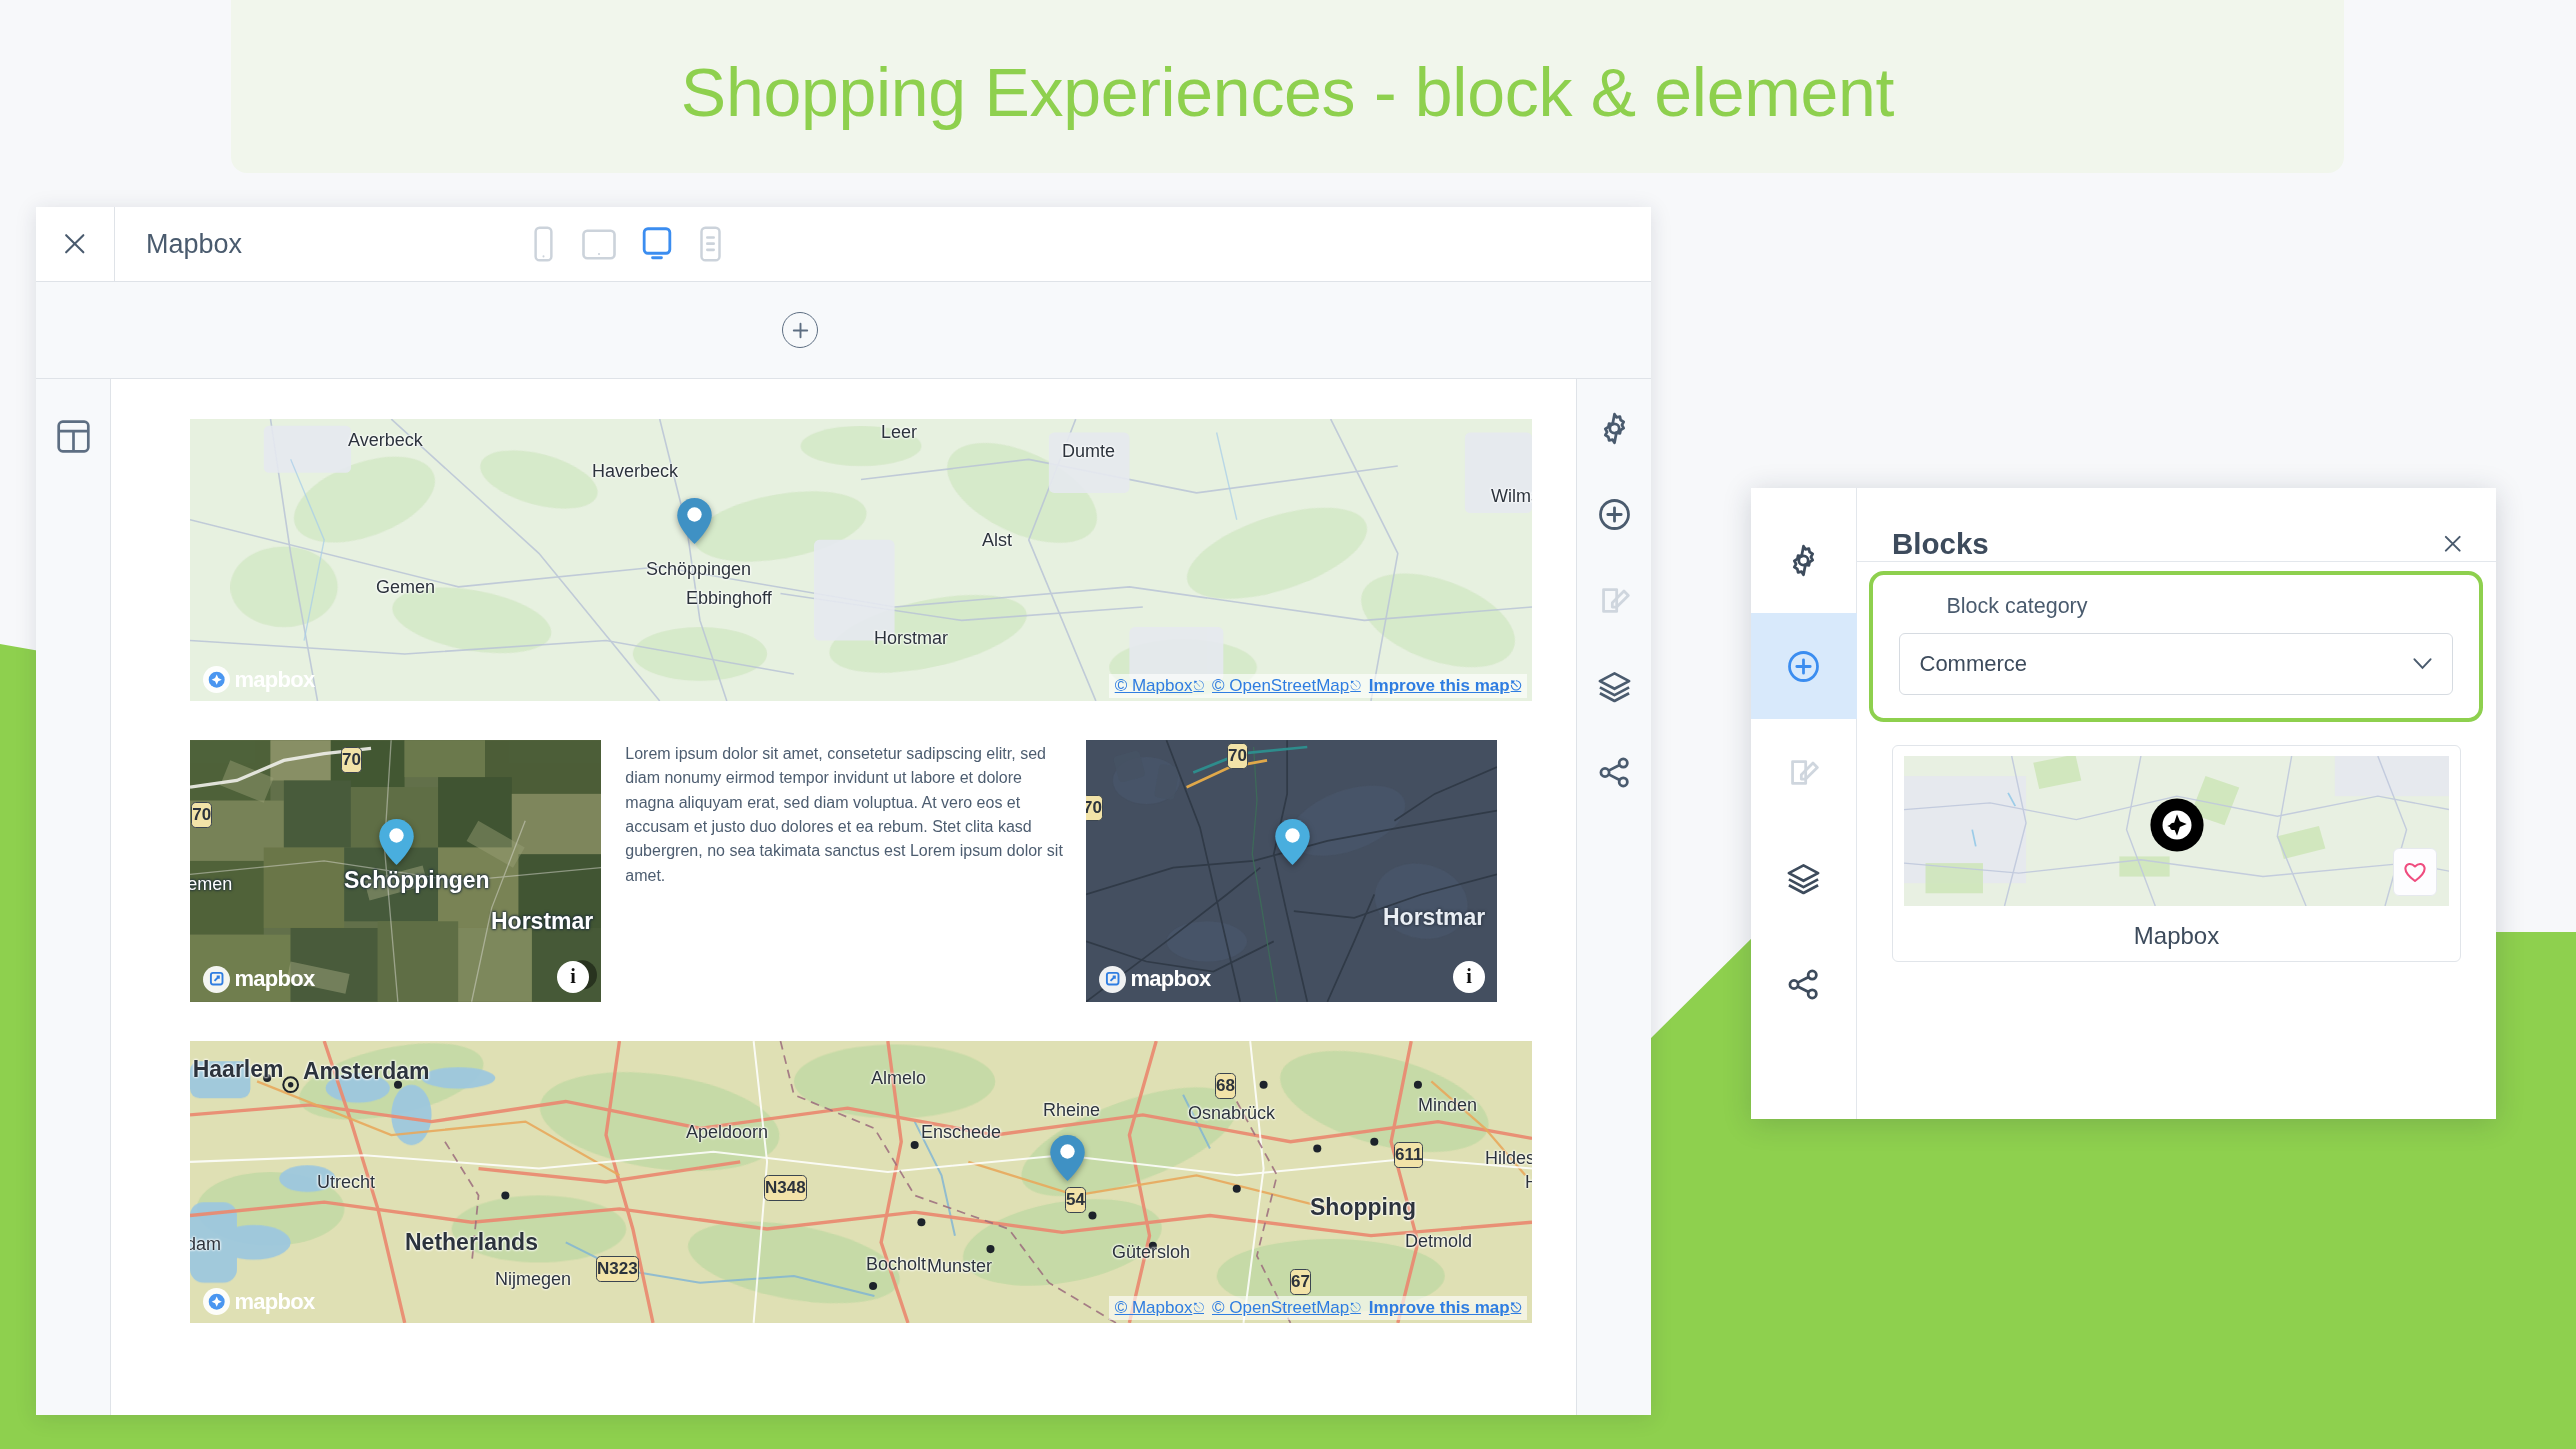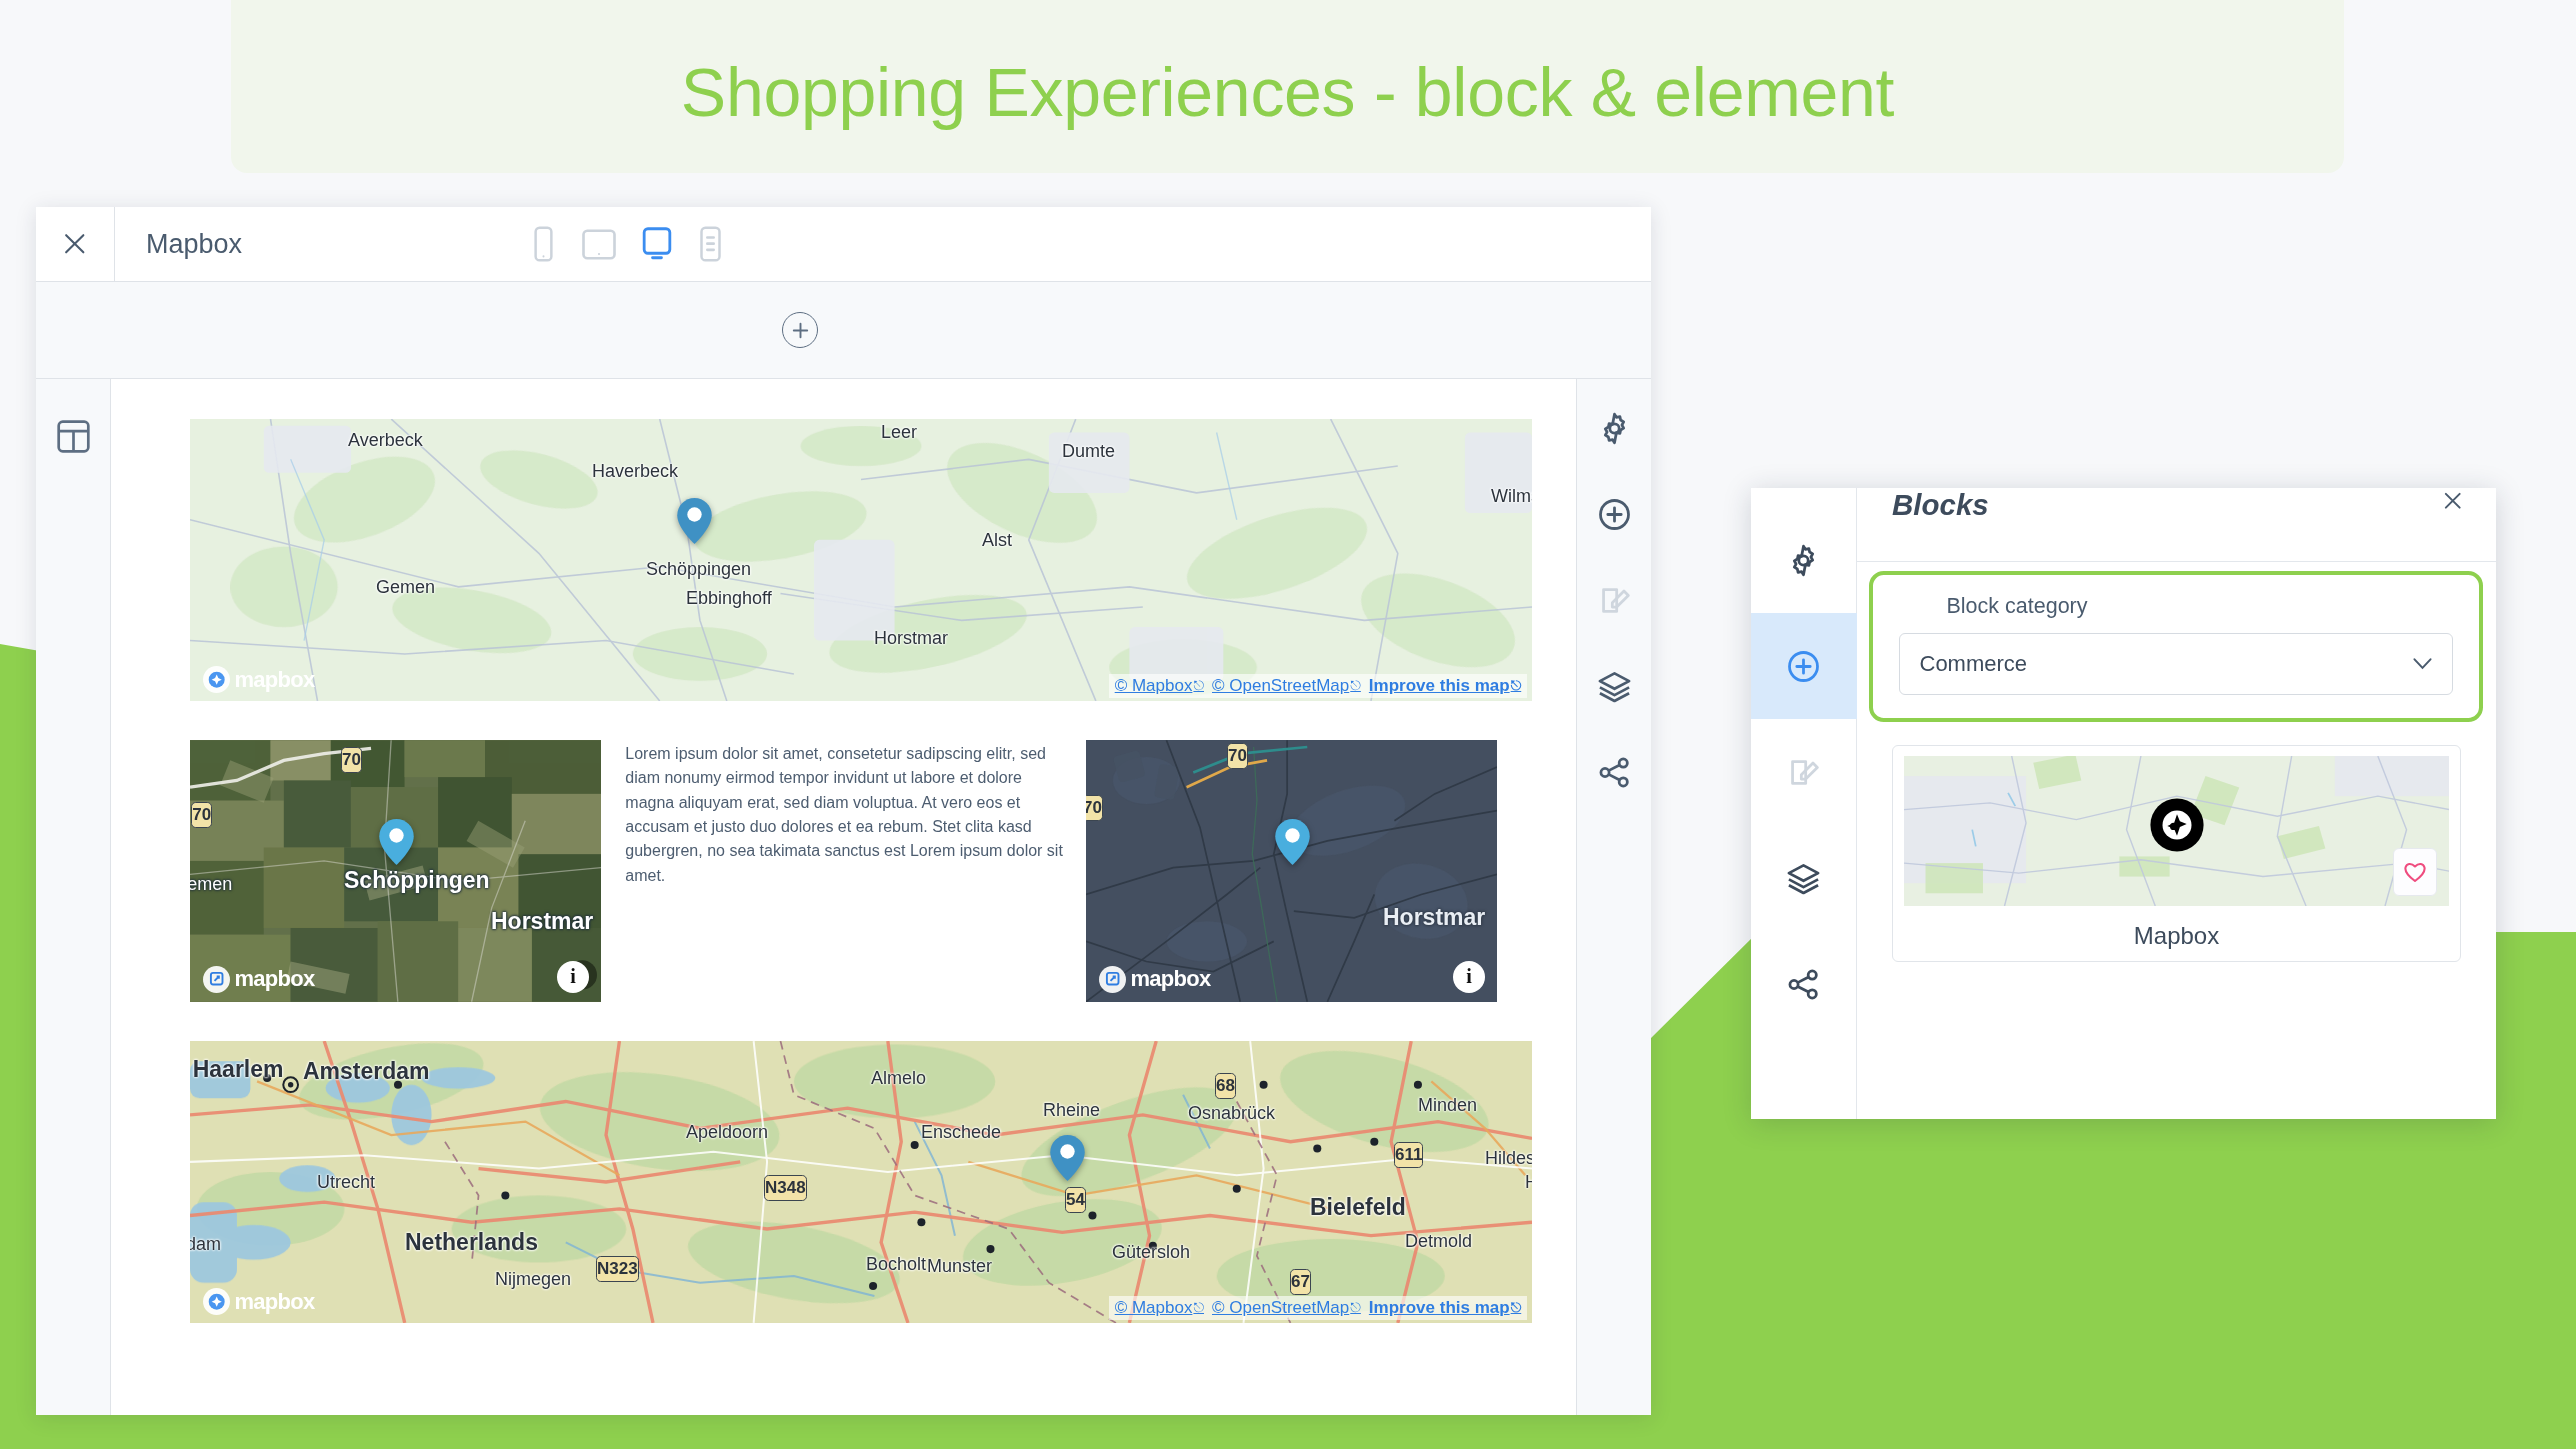--- a/index.html
+++ b/index.html
@@ -195,24 +195,23 @@
   }
   .rail-item {
     width: 106px; height: 106px;
     display: flex; align-items: center; justify-content: center;
     cursor: pointer;
   }
   .rail-item.active { background: #d8e9fb; }
   .panel-main { flex: 1; display: flex; flex-direction: column; min-width: 0; }
   .panel-head {
     height: 74px; min-height: 74px;
-    display: flex; align-items: flex-start; justify-content: space-between;
+    display: flex; align-items: flex-end; justify-content: space-between;
     padding: 0 31px 0 35px;
     border-bottom: 0.7px solid #e3e7ec;
-    font-style: italic;
   }
   .panel-title { font-size: 29.5px; font-weight: bold; color: #3d4b5c; }
   .panel-close { font-size: 28px; color: #4a5b6e; cursor: pointer; line-height: 1; }
   .cat-wrap {
     margin: 9.4px 13.4px 0 12px;
     border: 4.7px solid #8ed04e; border-radius: 14.8px;
     padding: 19px 25.5px 23px 25.5px;
     background: #fff;
   }
   .cat-label { font-size: 21.5px; color: #4a5b6e; margin-bottom: 13.4px; margin-left: 48px; }
@@ -600,21 +599,21 @@
             <div class="mlabel" style="left:737px;top:215px">Munster</div>
             <div class="mlabel" style="left:305px;top:228px">Nijmegen</div>
             <div class="mlabel" style="left:676px;top:213px">Bocholt</div>
             <div class="mlabel" style="left:922px;top:201px">Gütersloh</div>
             <div class="mlabel" style="left:853px;top:59px">Rheine</div>
             <div class="mlabel" style="left:998px;top:62px">Osnabrück</div>
             <div class="mlabel" style="left:1228px;top:54px">Minden</div>
 
             <div class="mlabel" style="left:1295px;top:107px">Hildes</div>
             <div class="mlabel" style="left:1335px;top:131px">Hamelin</div>
-            <div class="mlabel big" style="left:1120px;top:153px">Bielefeld</div>
+            <div class="mlabel big" style="left:1120px;top:153px">Shopping</div>
             <div class="mlabel" style="left:1215px;top:190px">Detmold</div>
             <div class="mlabel" style="left:-4px;top:193px">dam</div>
           </div>
           <div class="shield" style="left:574px;top:134px">N348</div>
           <div class="shield" style="left:406px;top:215px">N323</div>
           <div class="shield" style="left:1100px;top:228px">67</div>
           <div class="shield" style="left:1025px;top:32px">68</div>
           <div class="shield" style="left:1204px;top:101px">611</div>
           <div class="shield" style="left:875px;top:146px">54</div>
           <svg class="pin" style="left:860px;top:94px" viewBox="0 0 24 32">

